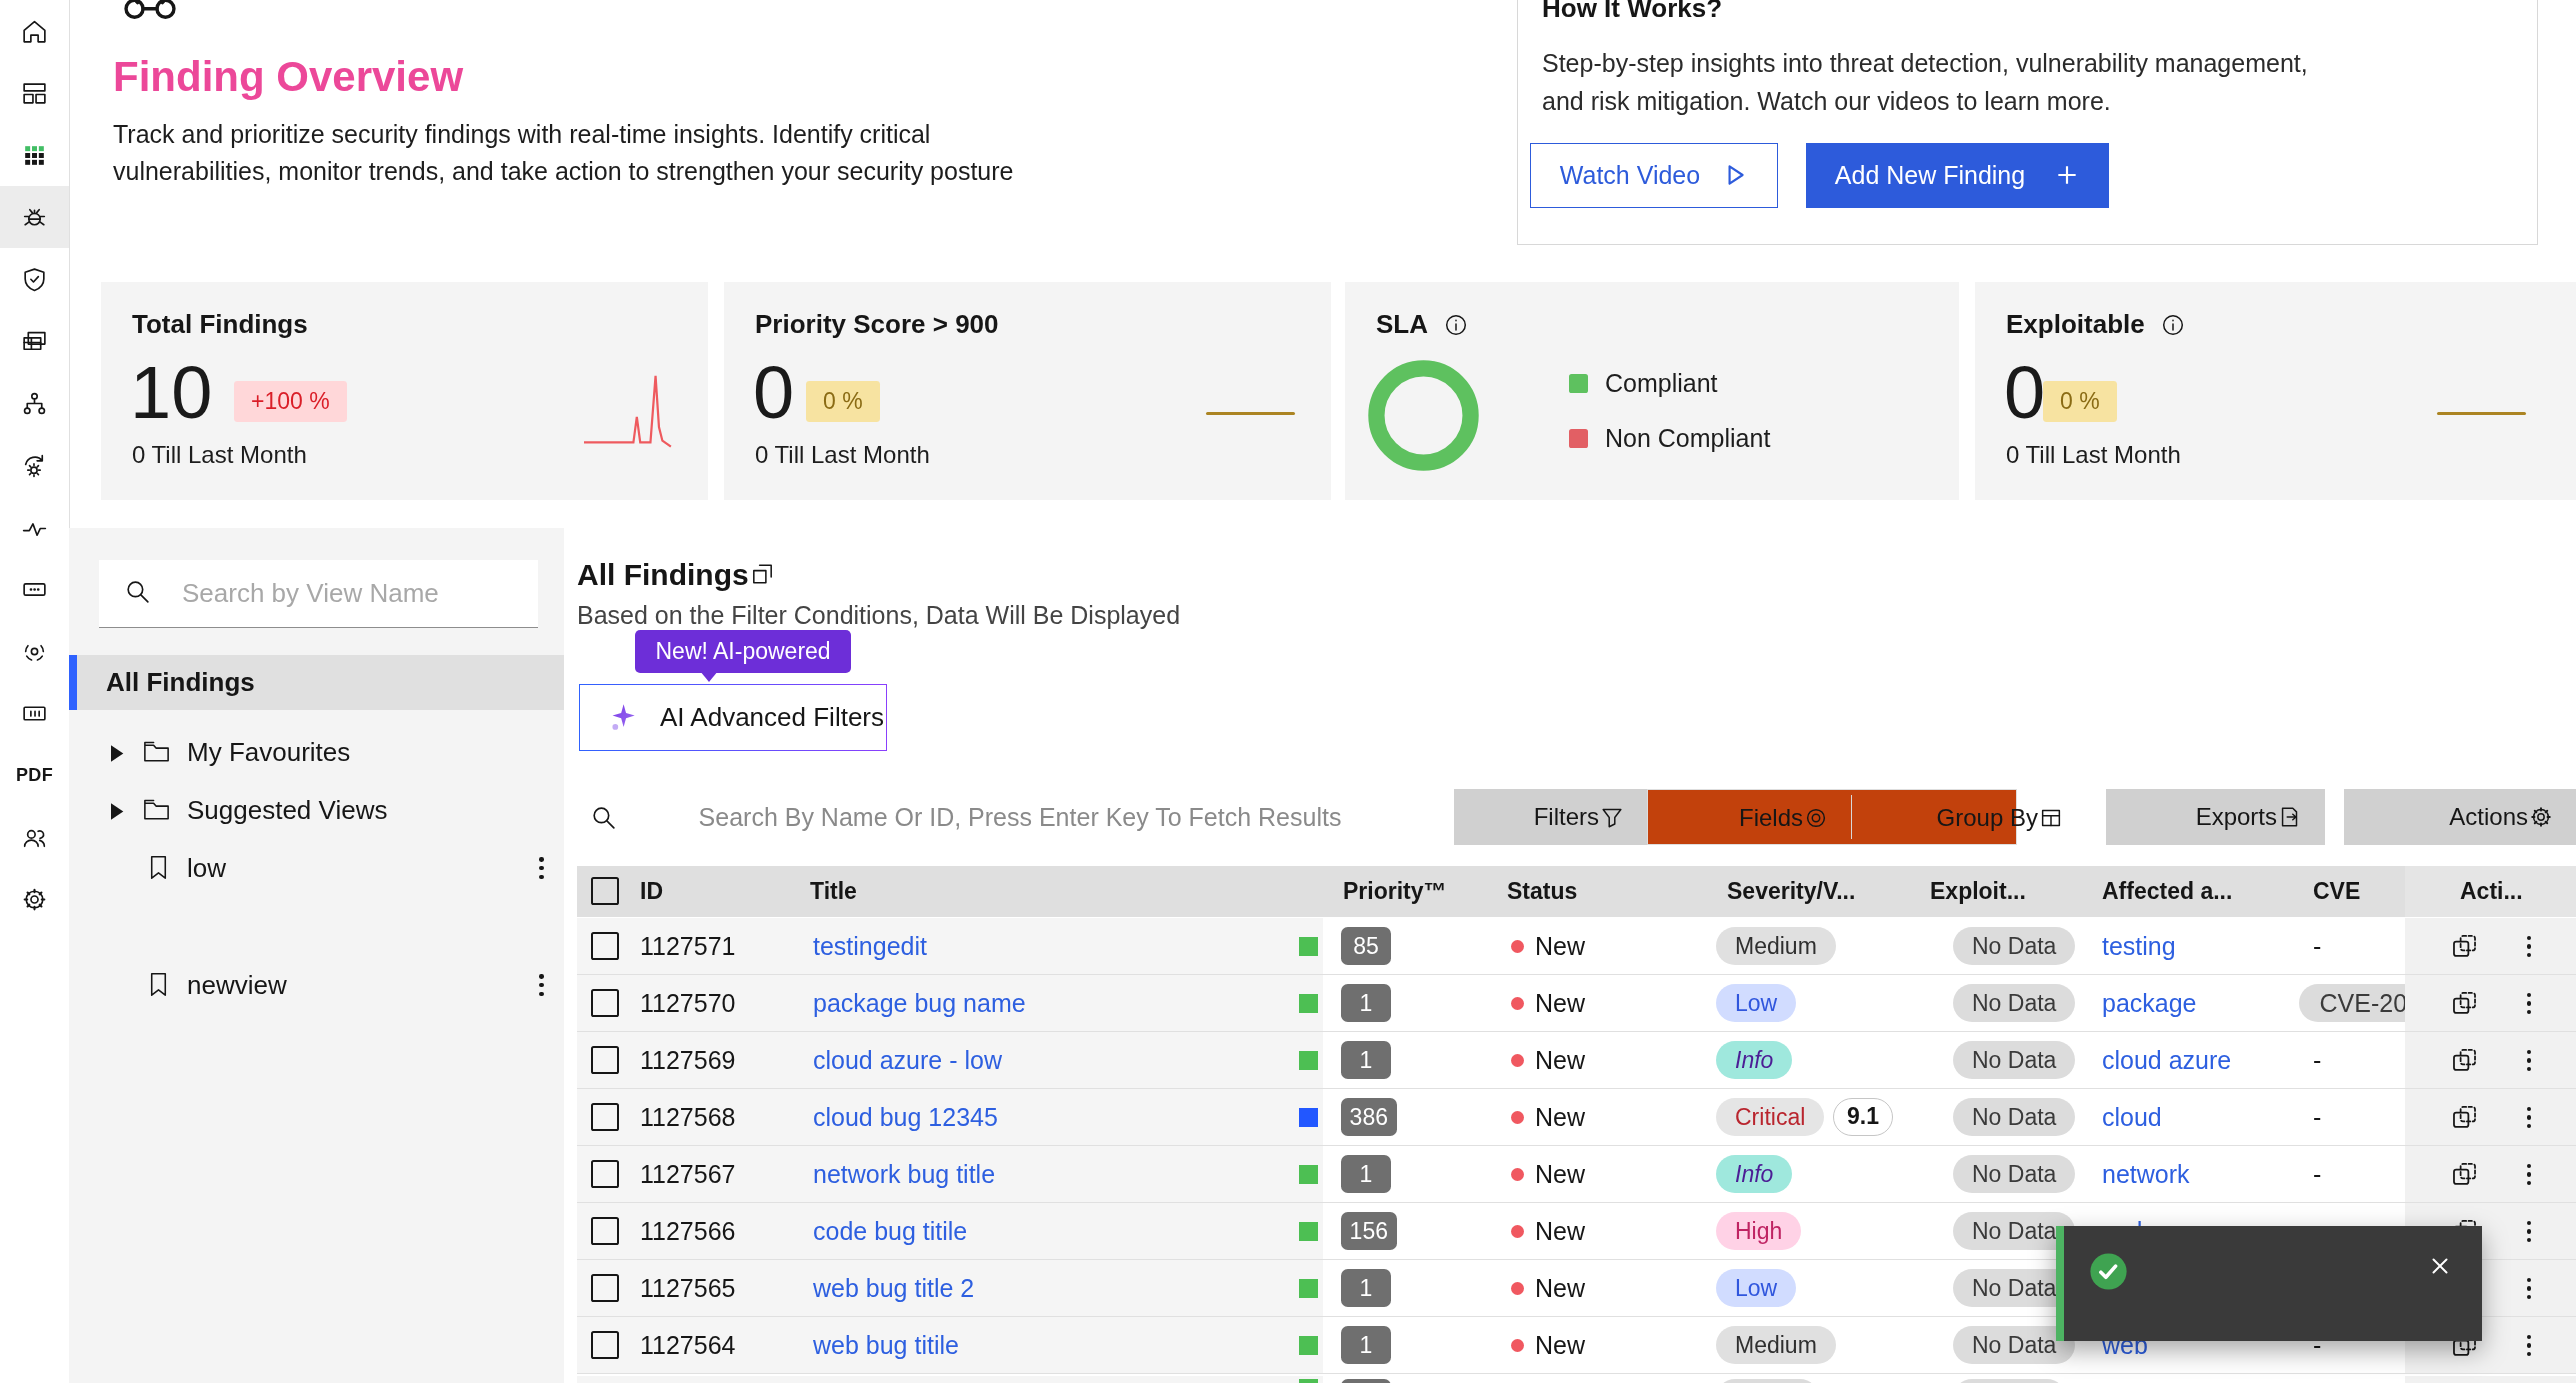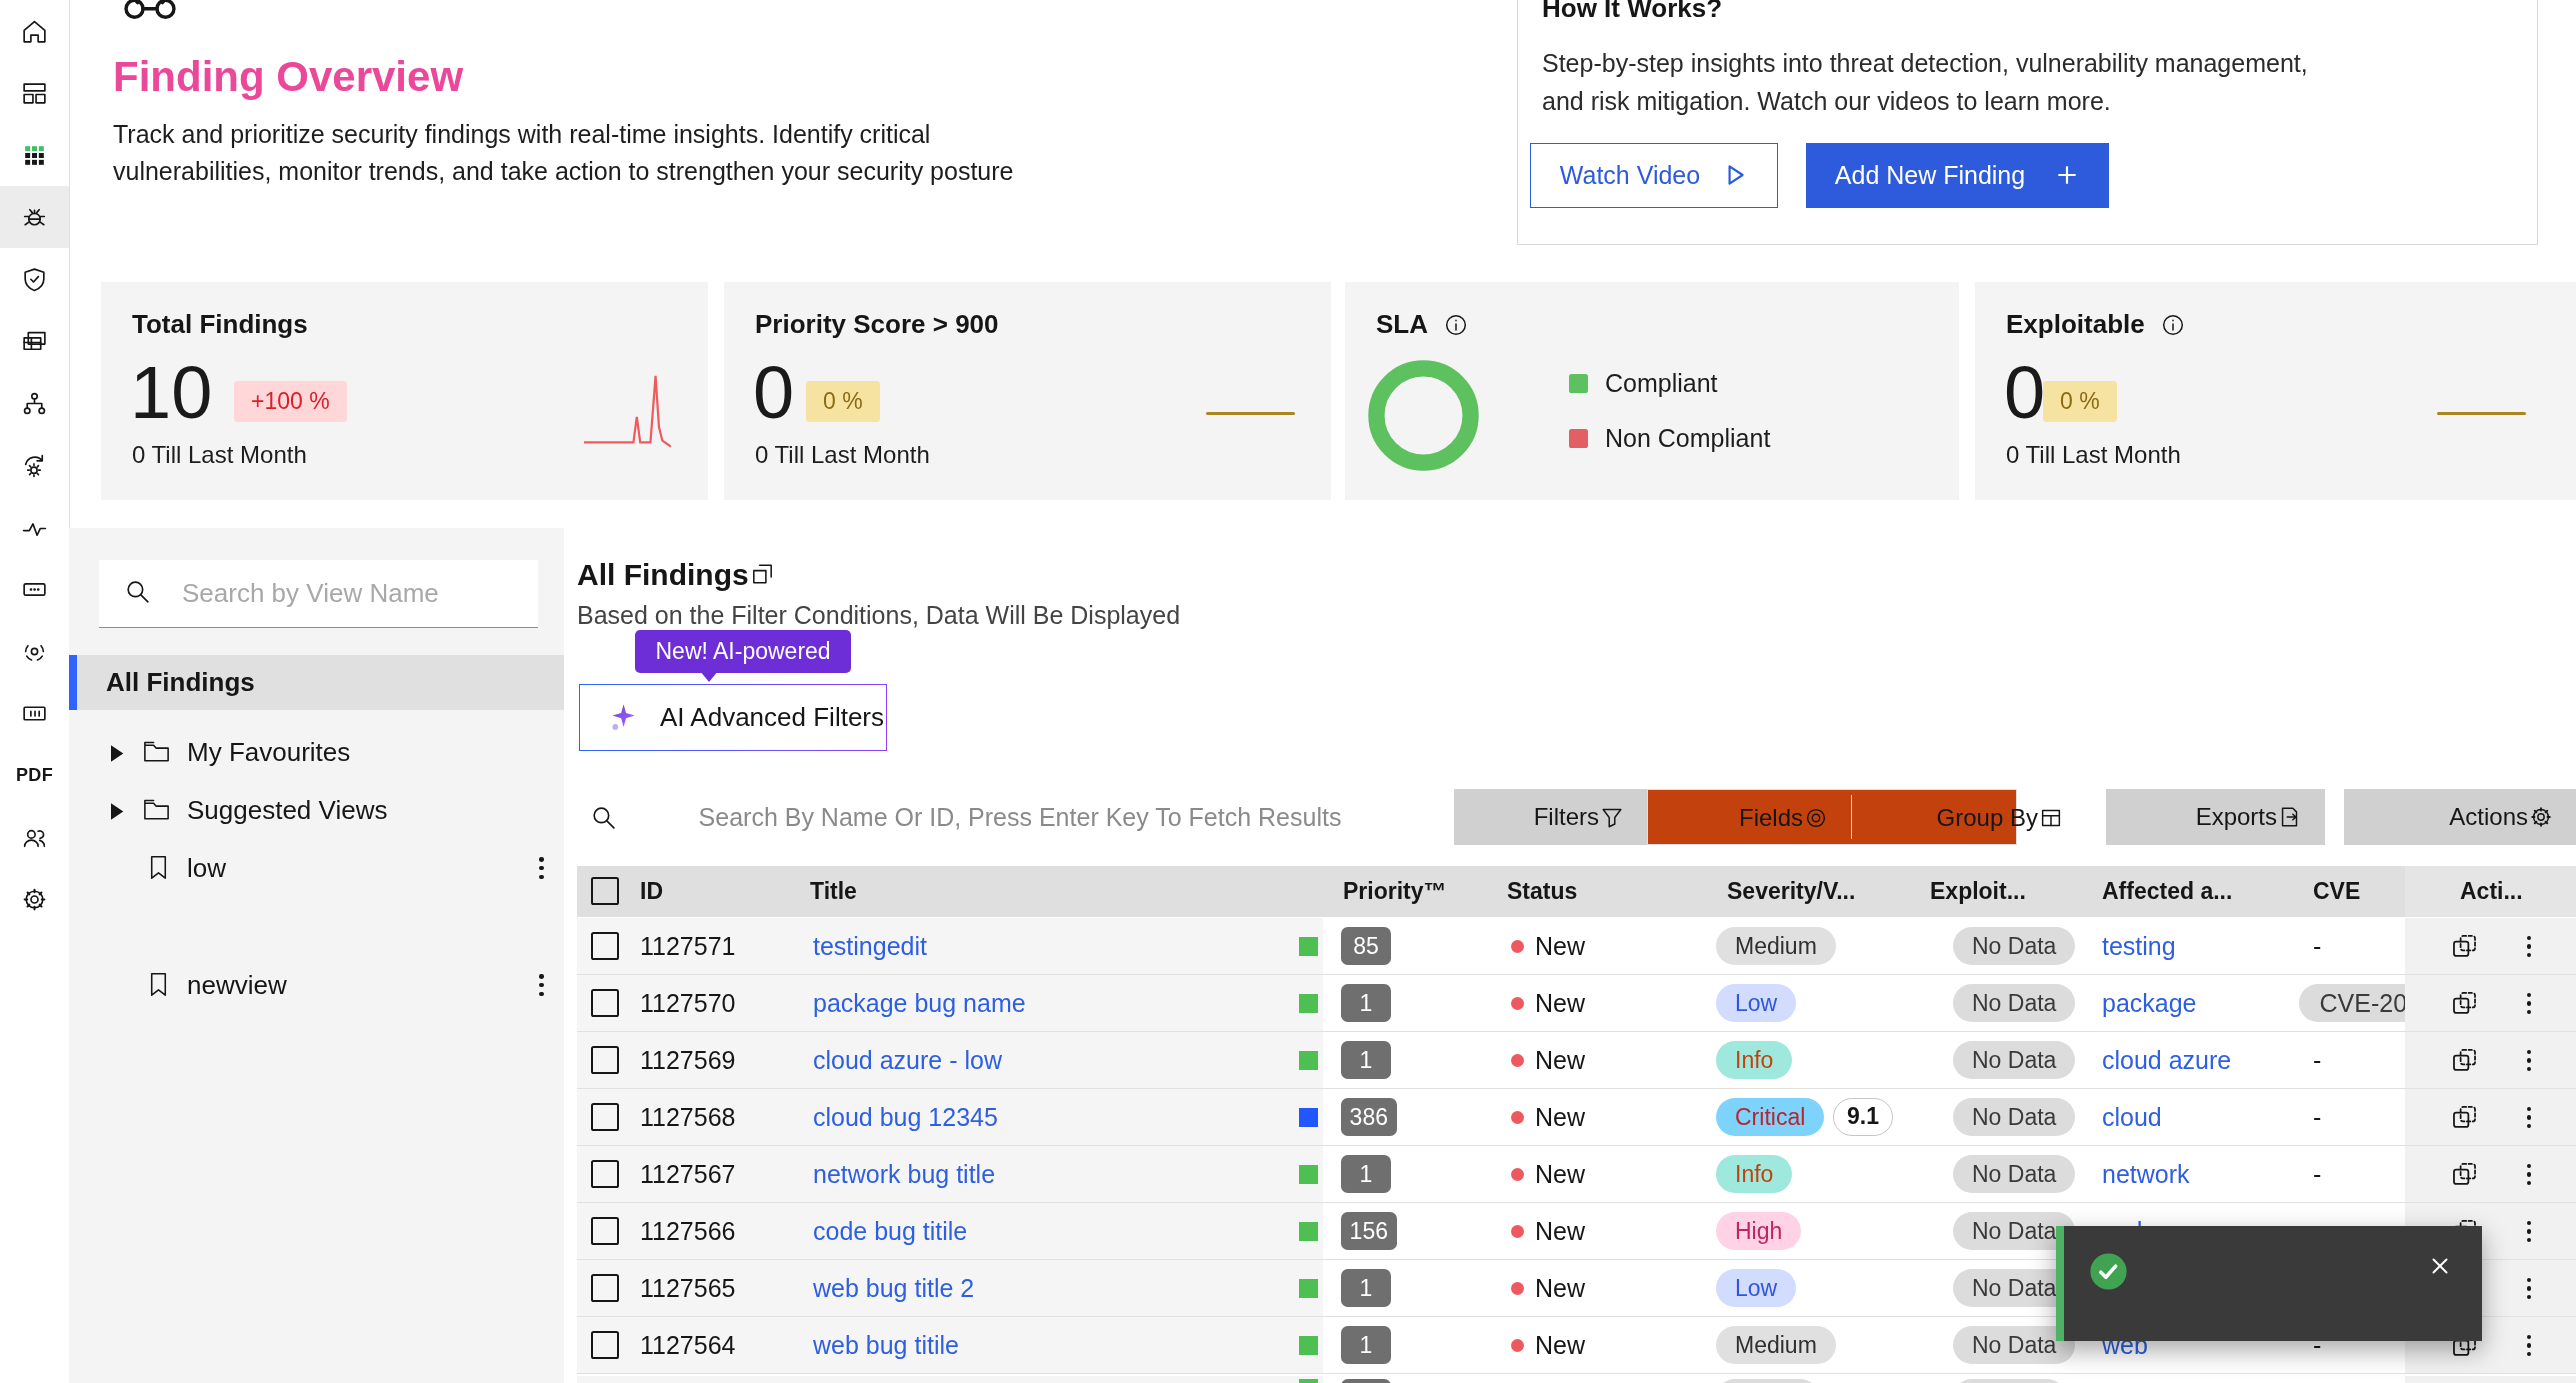--- a/index.html
+++ b/index.html
@@ -95,22 +95,22 @@
   .sq-green{background:#4dbf53;}
   .sq-blue{background:#2257ff;}
   .prio-badge{position:absolute;left:764px;top:9.4px;min-width:50px;height:38px;background:#6f6f6f;color:#fff;
               border-radius:6.8px;display:flex;align-items:center;justify-content:center;font-size:23px;padding:0 8.6px;box-sizing:border-box;}
   .status-dot{position:absolute;left:934px;top:22px;width:13px;height:13px;border-radius:50%;background:#f05860;}
   .status-text{left:958px;}
   .pill{position:absolute;top:9.4px;height:38px;border-radius:19px;display:flex;align-items:center;padding:0 19px;font-size:23px;}
   .sev-pill{left:1139px;}
   .sev-medium{background:#e0e0e0;color:#2f2f2f;}
   .sev-low{background:#d1dcff;color:#3056dd;}
-  .sev-info{background:#9fe8dd;color:#c2410c;}
-  .sev-critical{background:#7dd3fc;color:#b9252e;}
+  .sev-info{background:#9fe8dd;color:#4c1d95;font-style:italic;}
+  .sev-critical{background:#e5e5e5;color:#b9252e;}
   .sev-high{background:#ffd2e6;color:#bf2463;}
   .score-pill{position:absolute;left:1256px;top:8.6px;width:60px;height:38px;background:#fff;border:1.7px solid #c6c6c6;
               border-radius:19px;display:flex;align-items:center;justify-content:center;font-size:23px;font-weight:700;box-sizing:border-box;}
   .nodata-pill{left:1376px;background:#dcdcdc;color:#3a3a3a;}
   .affected-link{left:1525px;color:#2d5fe0;text-decoration:none;cursor:pointer;}
   .cve-value{left:1736px;z-index:1;}
   .cve-pill{left:1722px;top:9.4px;height:38px;line-height:38px;background:#dcdcdc;color:#3a3a3a;border-radius:19px;padding:0 20.5px;}
   .actions-cell{position:absolute;left:1828px;top:0;width:171px;height:100%;background:#f1f1f1;z-index:2;}
   .copy-ico{position:absolute;left:44px;top:13px;cursor:pointer;}
   .kebab{position:absolute;left:111px;top:13px;width:26px;height:31px;display:flex;flex-direction:column;align-items:center;justify-content:center;gap:4.3px;cursor:pointer;}

